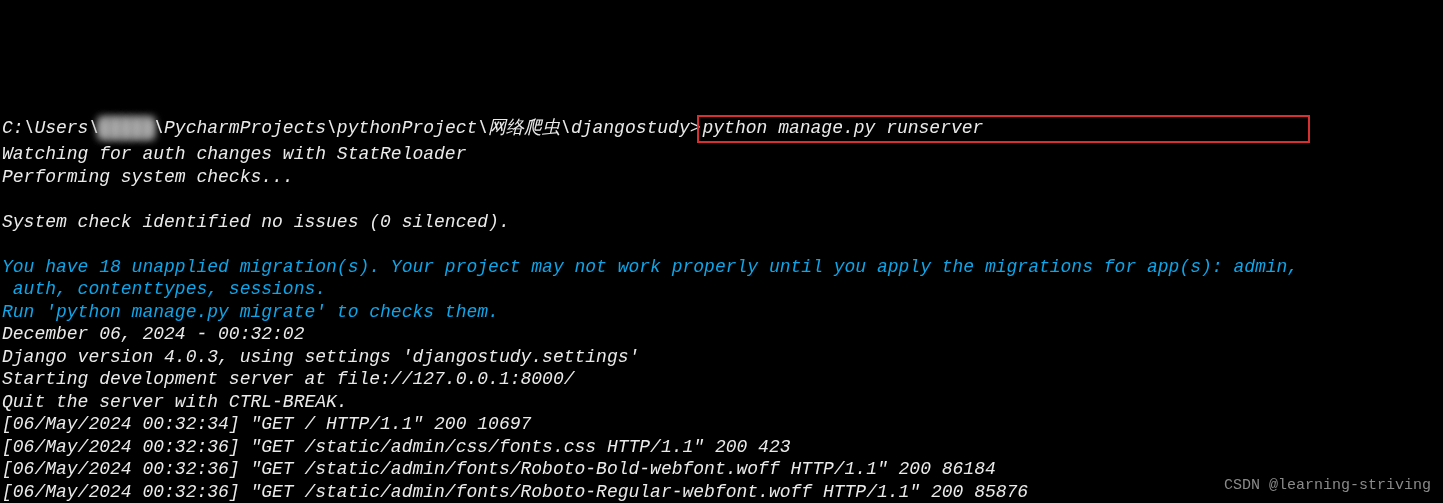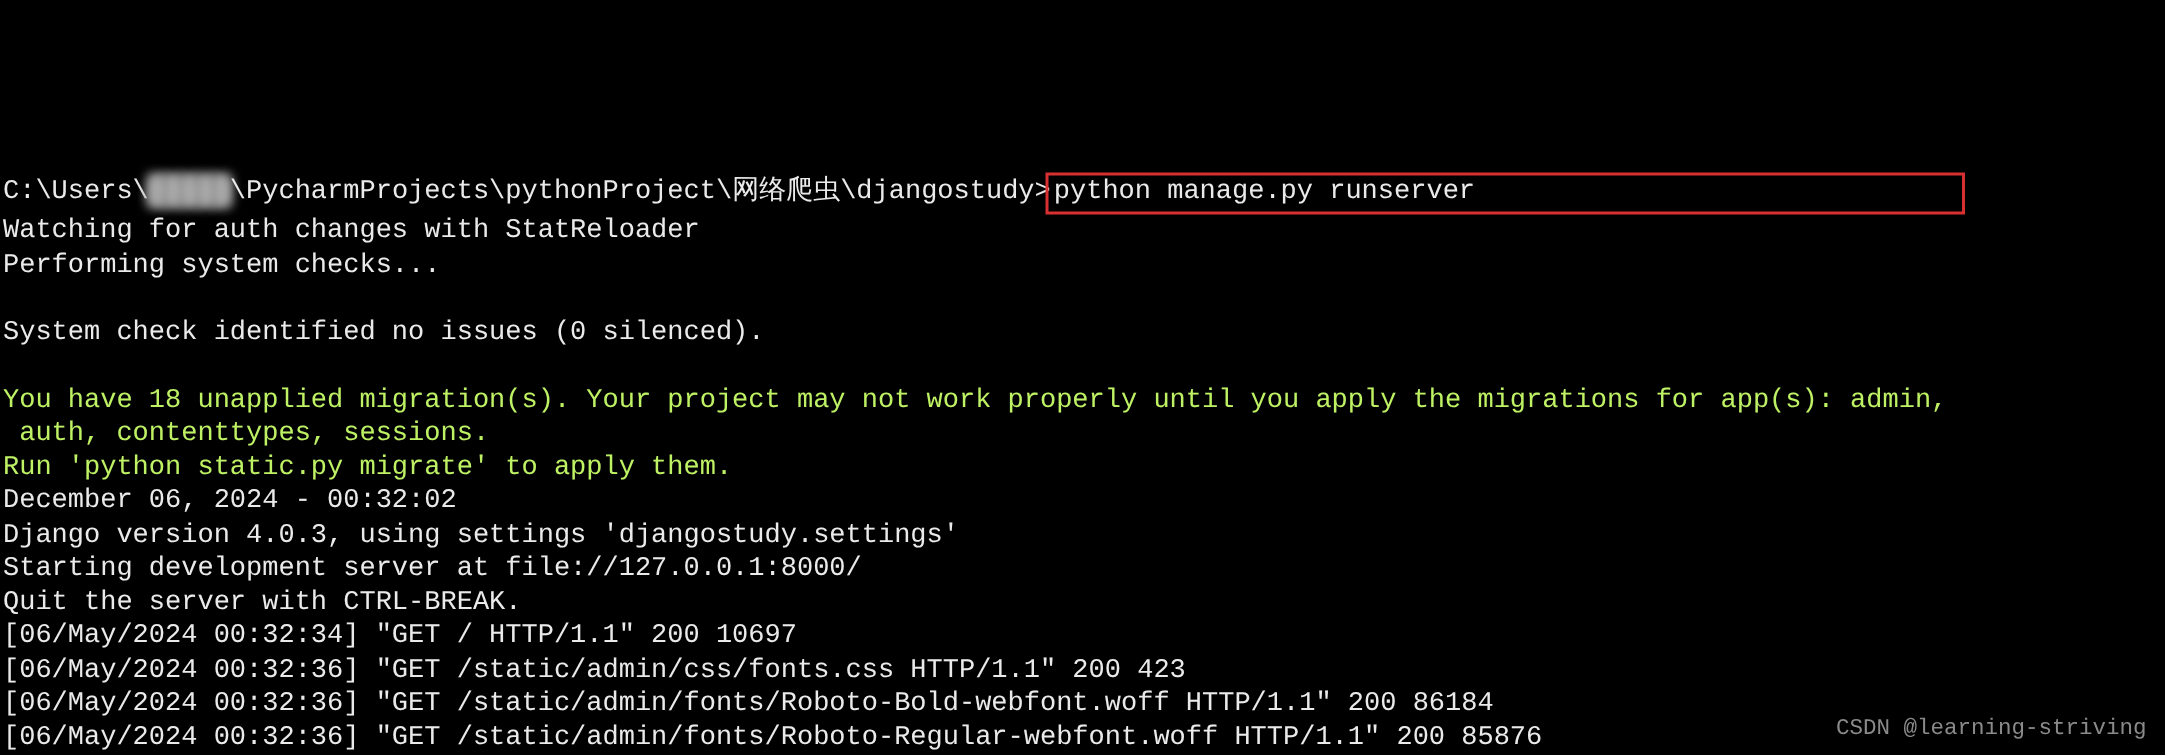--- a/index.html
+++ b/index.html
@@ -10,22 +10,22 @@
     line-height: 22.5px;
     color: #ccc;
     white-space: pre;
     width: 1443px;
     height: 503px;
     overflow: hidden;
     position: relative;
     padding: 0;
   }
   .term { padding: 2px 2px; }
-  .white { color: #eaeaea; }
-  .red   { color: #bef264; }
+  .white { color: #eaeaea; font-style: italic; }
+  .red   { color: #0ea5e9; font-style: italic; }
   .highlight-box {
     border: 2px solid #d83030;
     padding: 0 325px 2px 4px;
     margin-left: -4px;
     display: inline-block;
   }
   .blur {
     color: transparent;
     text-shadow: 0 0 8px #aaa, 0 0 8px #aaa;
   }
@@ -45,21 +45,21 @@
 
 <div class="term">
 <span class="white"><span>C:\Users\</span><span class="blur">█████</span><span>\PycharmProjects\pythonProject\网络爬虫\djangostudy&gt;</span><span class="highlight-box"><span>python manage.py runserver</span></span></span>
 <span class="white">Watching for auth changes with StatReloader</span>
 <span class="white">Performing system checks...</span>
 <span class="white"></span>
 <span class="white">System check identified no issues (0 silenced).</span>
 <span class="white"></span>
 <span class="red">You have 18 unapplied migration(s). Your project may not work properly until you apply the migrations for app(s): admin,</span>
 <span class="red"> auth, contenttypes, sessions.</span>
-<span class="red">Run 'python static.py migrate' to apply them.</span>
+<span class="red">Run 'python manage.py migrate' to checks them.</span>
 <span class="white">December 06, 2024 - 00:32:02</span>
 <span class="white">Django version 4.0.3, using settings 'djangostudy.settings'</span>
 <span class="white">Starting development server at file://127.0.0.1:8000/</span>
 <span class="white">Quit the server with CTRL-BREAK.</span>
 <span class="white">[06/May/2024 00:32:34] "GET / HTTP/1.1" 200 10697</span>
 <span class="white">[06/May/2024 00:32:36] "GET /static/admin/css/fonts.css HTTP/1.1" 200 423</span>
 <span class="white">[06/May/2024 00:32:36] "GET /static/admin/fonts/Roboto-Bold-webfont.woff HTTP/1.1" 200 86184</span>
 <span class="white">[06/May/2024 00:32:36] "GET /static/admin/fonts/Roboto-Regular-webfont.woff HTTP/1.1" 200 85876</span>
 
 

